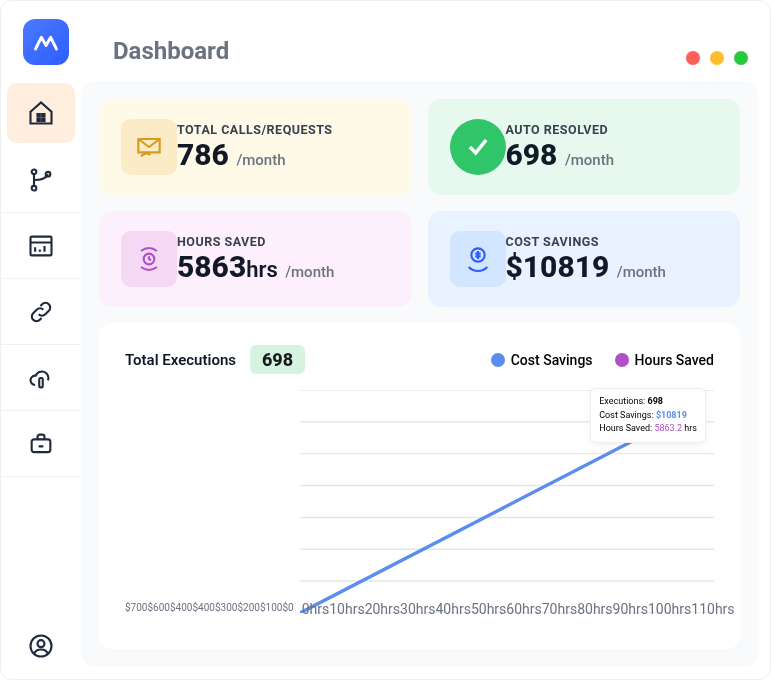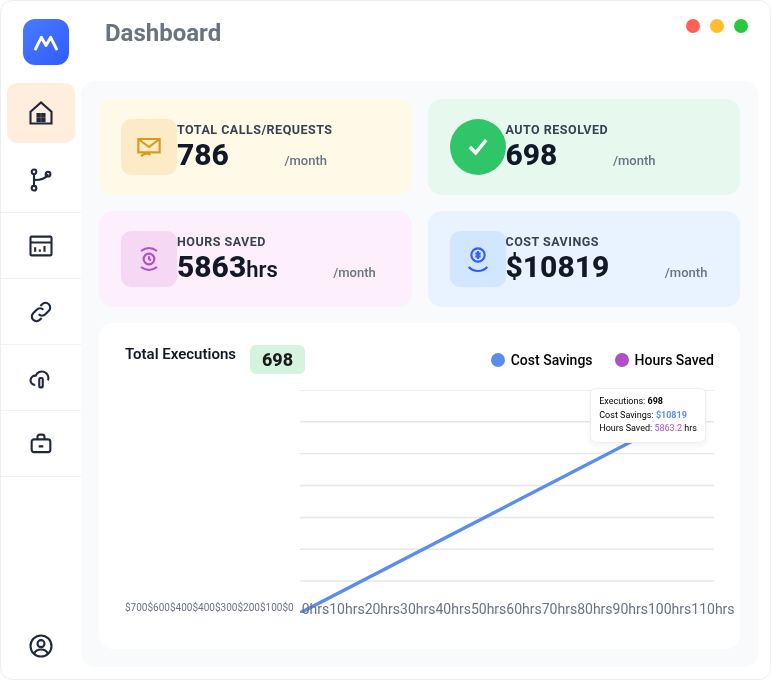--- a/index.html
+++ b/index.html
@@ -1,20 +1,20 @@
 <!DOCTYPE html>
 <html><head>
 <meta charset="utf-8">
 <style>
 * { box-sizing: border-box; margin: 0; padding: 0; font-family: -apple-system, "Segoe UI", Roboto, Arial, sans-serif; }
 body { width: 771px; height: 680px; background: #fff; overflow: hidden; }
 
 .app { display: flex; flex-direction: column; width: 771px; height: 680px; border: 1px solid #eee; border-radius: 12px; }
 
-.header { display: flex; align-items: flex-start; padding: 18px 22px 10px 22px; }
+.header { display: flex; align-items: flex-end; padding: 18px 22px 10px 22px; gap: 8px; }
 .logo { width: 46px; height: 46px; border-radius: 12px; background: linear-gradient(135deg,#4b7bff,#2d5cff); display:flex; align-items:center; justify-content:center; }
 .logo svg { width: 28px; height: 28px; }
 .title { font-size: 24px; font-weight: 700; color: #6b7280; margin-left: 36px; }
 .dots { margin-left: auto; display: flex; gap: 10px; }
 .dot { width: 14px; height: 14px; border-radius: 50%; }
 .dot.red { background: #ff5f56; }
 .dot.yellow { background: #ffbd2e; }
 .dot.green { background: #27c93f; }
 
 .body { display: flex; flex: 1; }
@@ -34,24 +34,24 @@
 .card.green  { background: #e7f8ef; }
 .card.pink   { background: #fdf0fc; }
 .card.blue   { background: #e9f2ff; }
 .card .icon { width: 56px; height: 56px; border-radius: 10px; display:flex; align-items:center; justify-content:center; }
 .card.yellow .icon { background: #fbecc7; }
 .card.green  .icon { background: #31c56a; border-radius: 50%; }
 .card.pink   .icon { background: #f5d8f4; }
 .card.blue   .icon { background: #d3e6ff; }
 .card .label { font-size: 12.5px; font-weight: 700; letter-spacing: 0.5px; color: #374151; }
 .card .value { font-size: 30px; font-weight: 800; color: #111827; }
-.card .period { font-size: 13px; font-weight: 500; color: #6b7280; margin-left: 48px; }
+.card .period { font-size: 15px; font-weight: 500; color: #6b7280; }
 
 .chart-card { background: #fff; border-radius: 14px; padding: 22px 26px 16px 26px; flex: 1; display: flex; flex-direction: column; }
-.chart-head { display: flex; gap: 14px; margin-bottom: 10px; }
+.chart-head { display: flex; align-items: center; gap: 14px; margin-bottom: 10px; }
 .ch-label { font-size: 15px; font-weight: 600; color: #111827; }
 .ch-badge { background: #d5f3df; border-radius: 6px; padding: 4px 12px; font-size: 18px; font-weight: 800; color: #1a1a1a; }
 .legend { margin-left: auto; display: flex; align-items: center; gap: 22px; font-size: 14px; font-weight: 500; }
 .legend span.dotm { width: 14px; height: 14px; border-radius: 50%; display: inline-block; margin-right: 6px; vertical-align: -2px; }
 .dotm.blue { background: #5b8def; }
 .dotm.purple { background: #b14fc9; }
 
 .chart-area { position: relative; flex: 1; display: flex; }
 .yaxis { display: flex; flex-direction: row; justify-content: space-between; align-items: flex-end; padding: 6px 6px 20px 0; font-size: 10px; color: #6b7280; }
 .plot { flex: 1; position: relative; }

